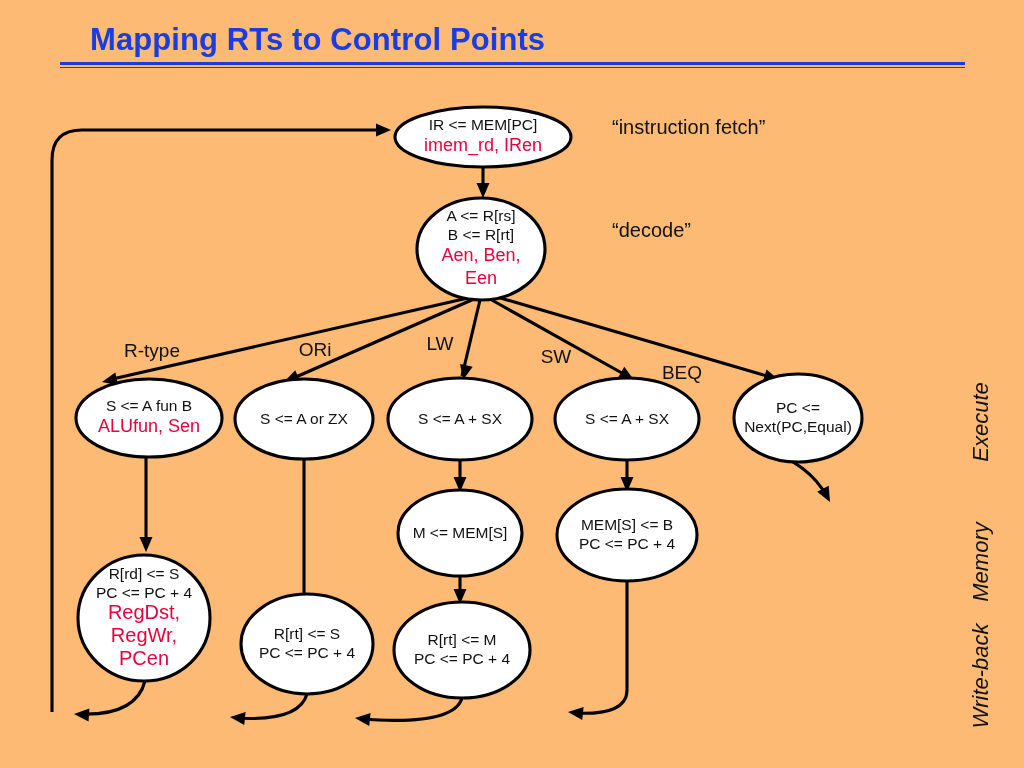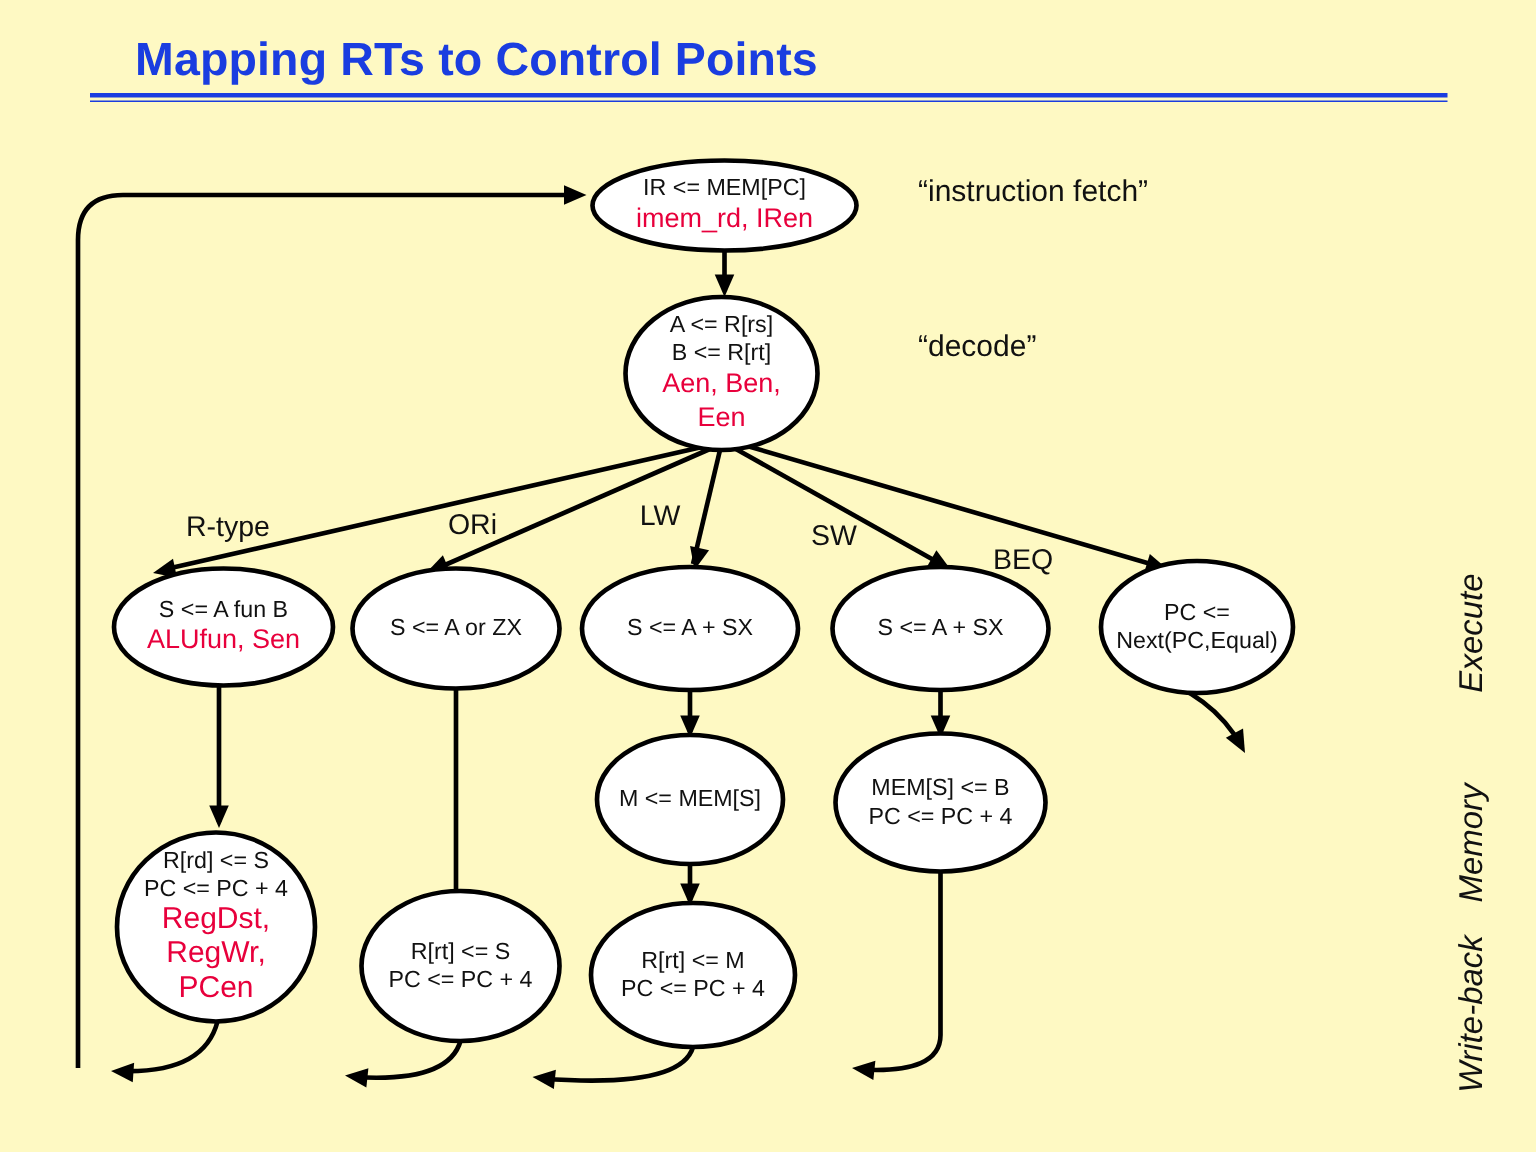--- a/index.html
+++ b/index.html
@@ -13,21 +13,21 @@
     position: relative;
     overflow: hidden;
     font-family: "Liberation Sans", sans-serif;
   }
 
   #slide {
     position: absolute;
     left: 0; top: 0;
     width: 1024px;
     height: 768px;
-    background: #fef9c3;
+    background: #fdba74;
   }
 
   
   #title-block {
     position: absolute;
     left: 60px;
     top: 22px;
     width: 905px;
   }
   #slide-title {

